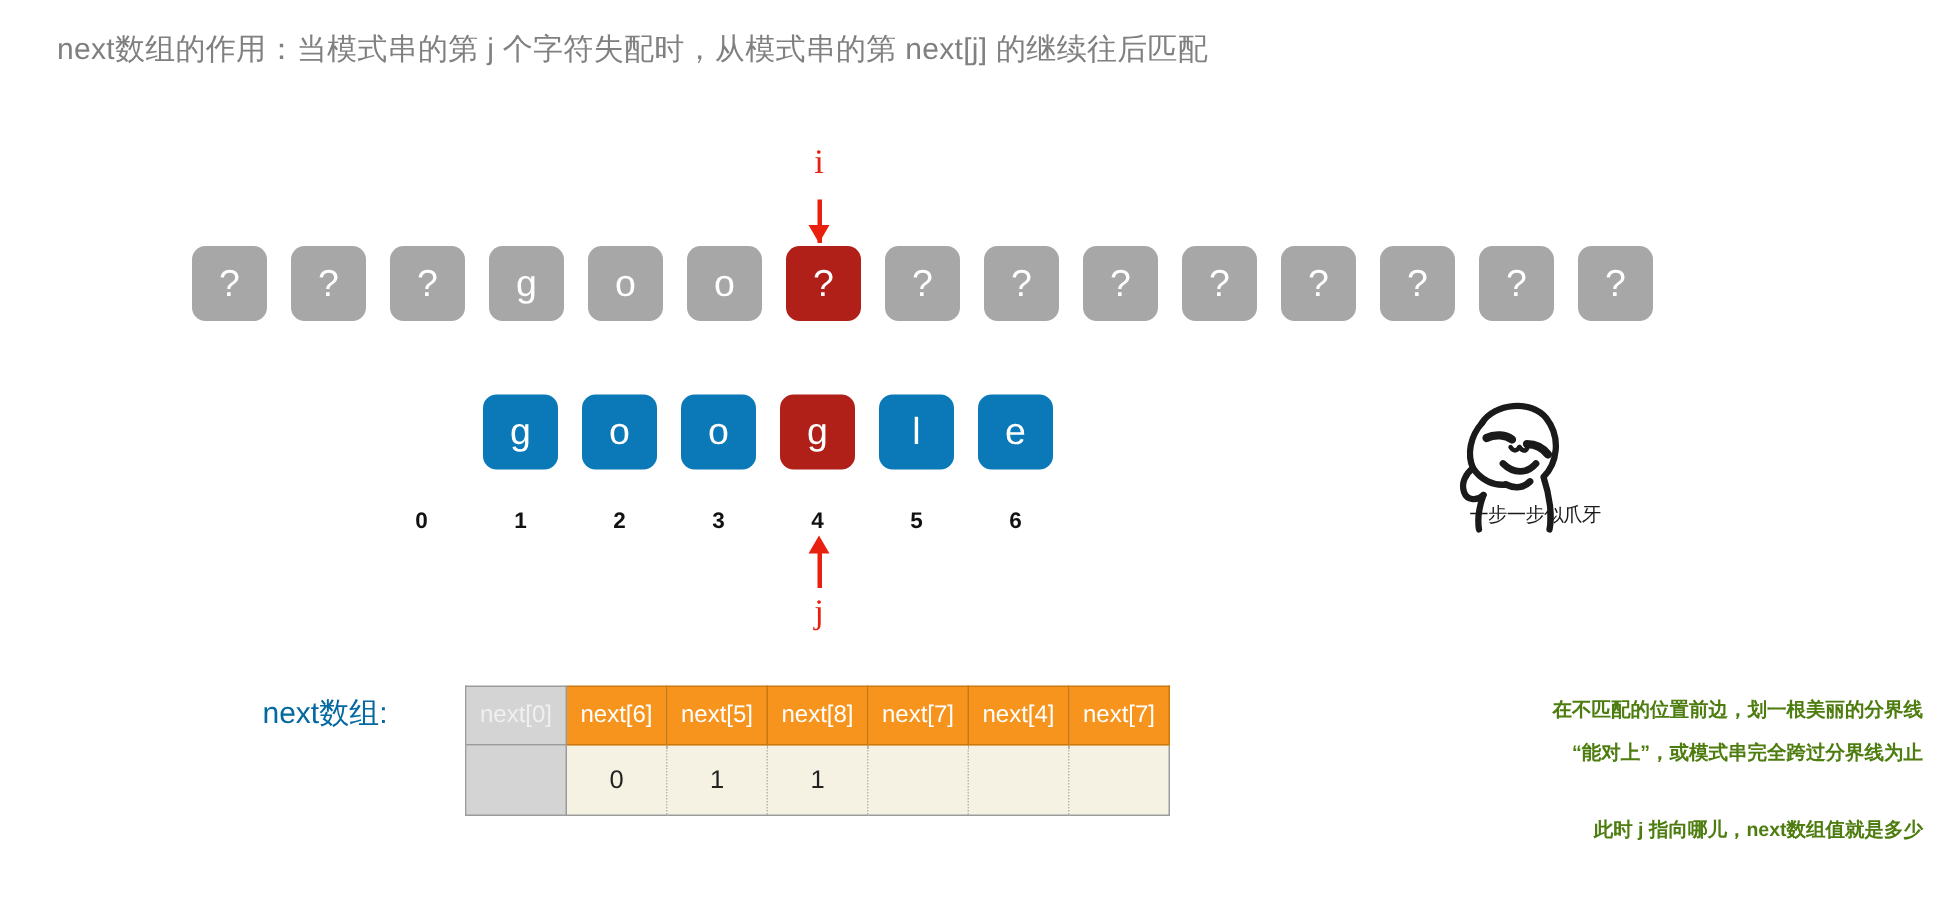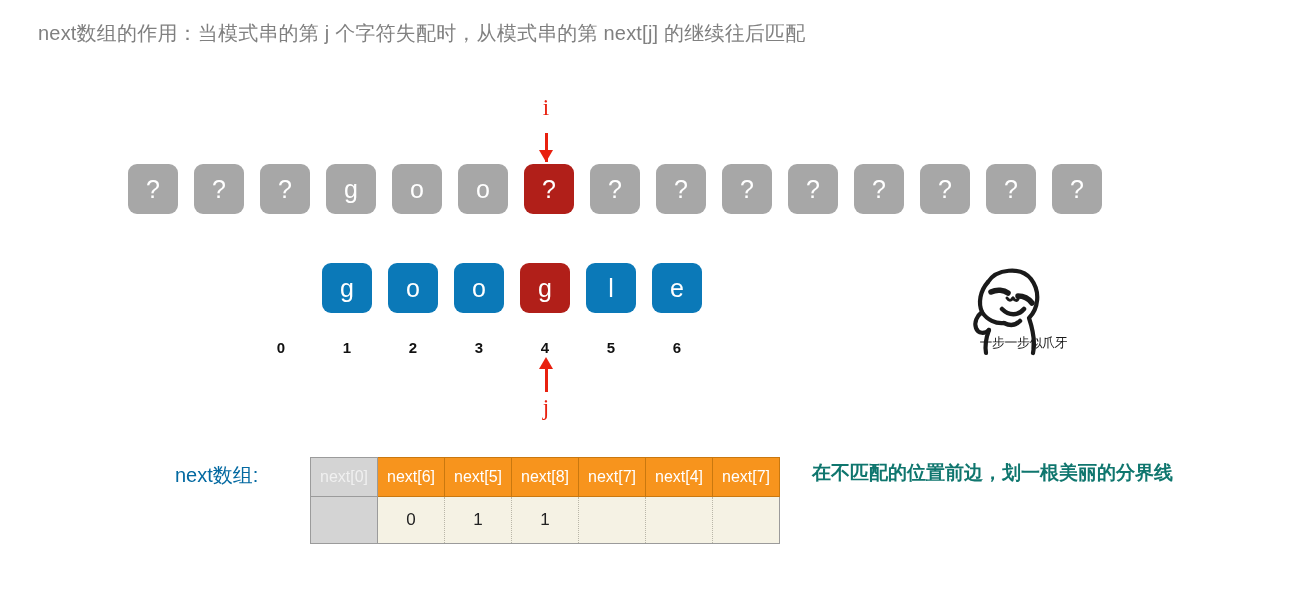--- a/index.html
+++ b/index.html
@@ -148,25 +148,25 @@
   }
   #next-table tr.vals td.last { border-right: 1px solid #9b9b9b; }
   #next-table tr.vals td.first-val { border-left: 1px solid #9b9b9b; }
 
   
   #annotation {
     position: absolute;
     left: 812px;
     top: 458px;
     width: 470px;
-    color: #0f766e;
-    font-size: 19px;
+    color: #4d7c0f;
+    font-size: 13px;
     line-height: 29px;
     font-weight: bold;
-    text-align: left;
+    text-align: right;
   }
   #annotation .line { white-space: nowrap; }
   #annotation .gap { height: 22px; }
 
   
   #sticker {
     position: absolute;
     left: 955px;
     top: 252px;
     width: 112px;
@@ -256,21 +256,23 @@
           <td class="">1</td>
           <td class=""></td>
           <td class=""></td>
           <td class="last"></td>
         </tr>
     </tbody>
   </table>
 
   <div id="annotation">
     <div class="line">在不匹配的位置前边，划一根美丽的分界线</div>
+    <div class="line">“能对上”，或模式串完全跨过分界线为止</div>
     <div class="gap"></div>
+    <div class="line">此时 j 指向哪儿，next数组值就是多少</div>
   </div>
 
   <div id="sticker">
     <svg width="112" height="112" viewBox="0 0 112 112" xmlns="http://www.w3.org/2000/svg">
       <g fill="none" stroke="#1a1a1a" stroke-width="4.2" stroke-linecap="round" stroke-linejoin="round">
 
         <path d="M33 30 C41 17, 66 14, 76 27 C86 40, 83 57, 74 66 C78 78, 80 92, 78 101"></path>
 
         <path d="M33 30 C25 39, 23 51, 27 60 C22 64, 19 70, 21 76 C23 82, 30 82, 34 78"></path>
         <path d="M34 78 C31 86, 30 95, 31 101"></path>

